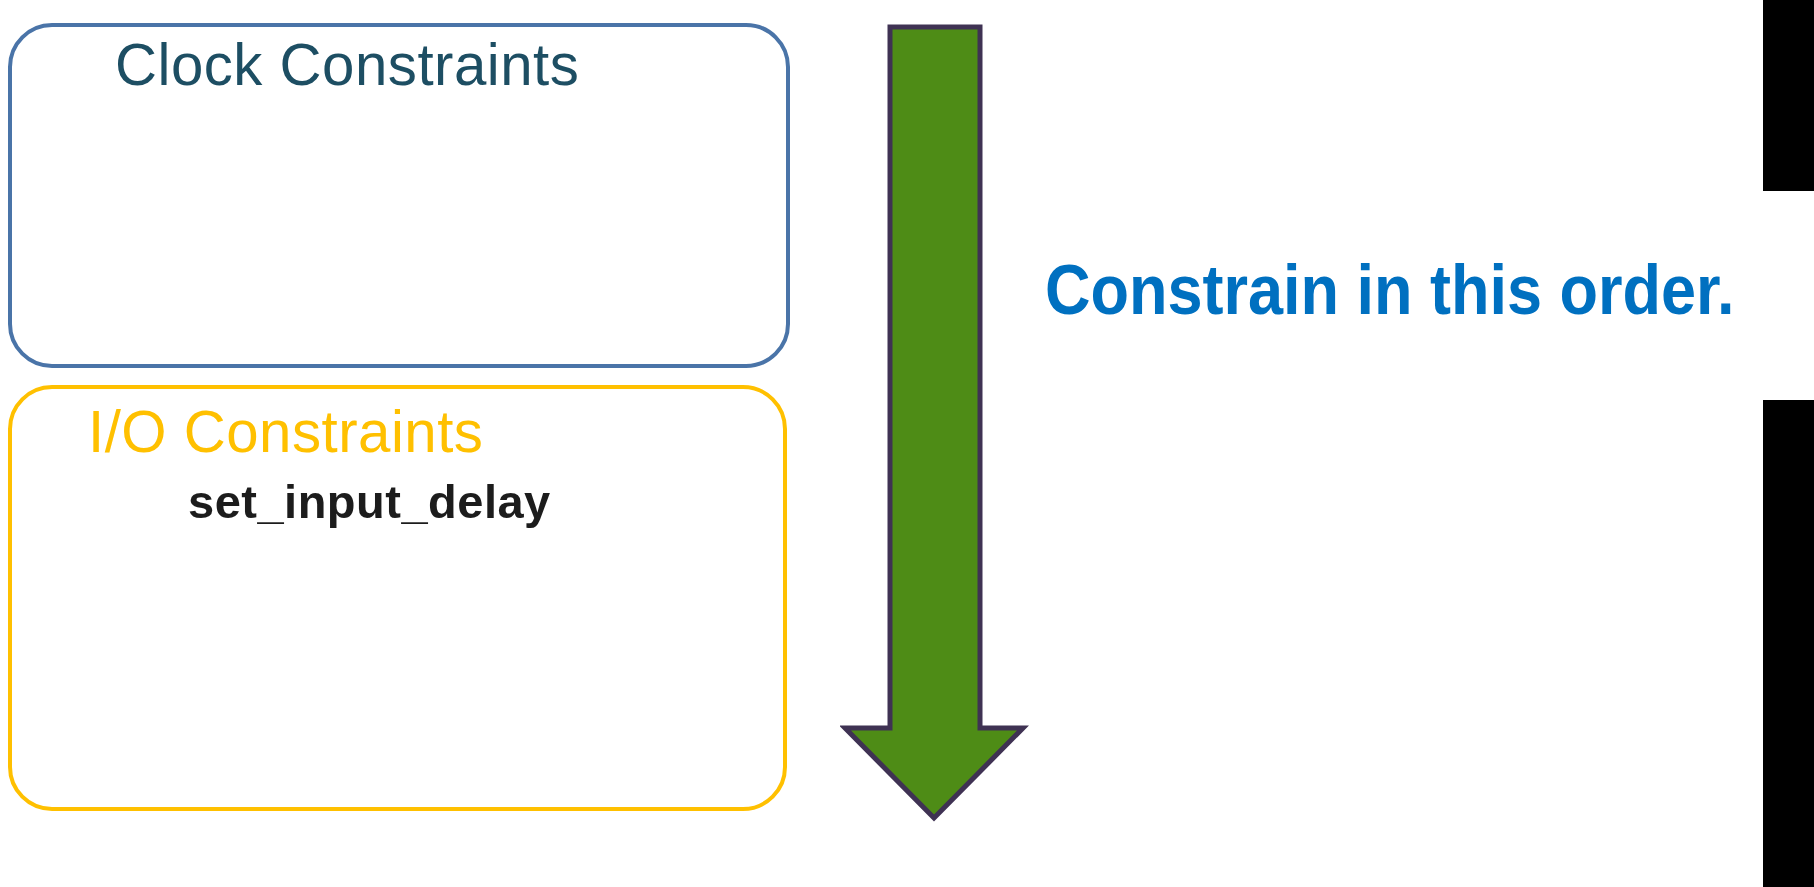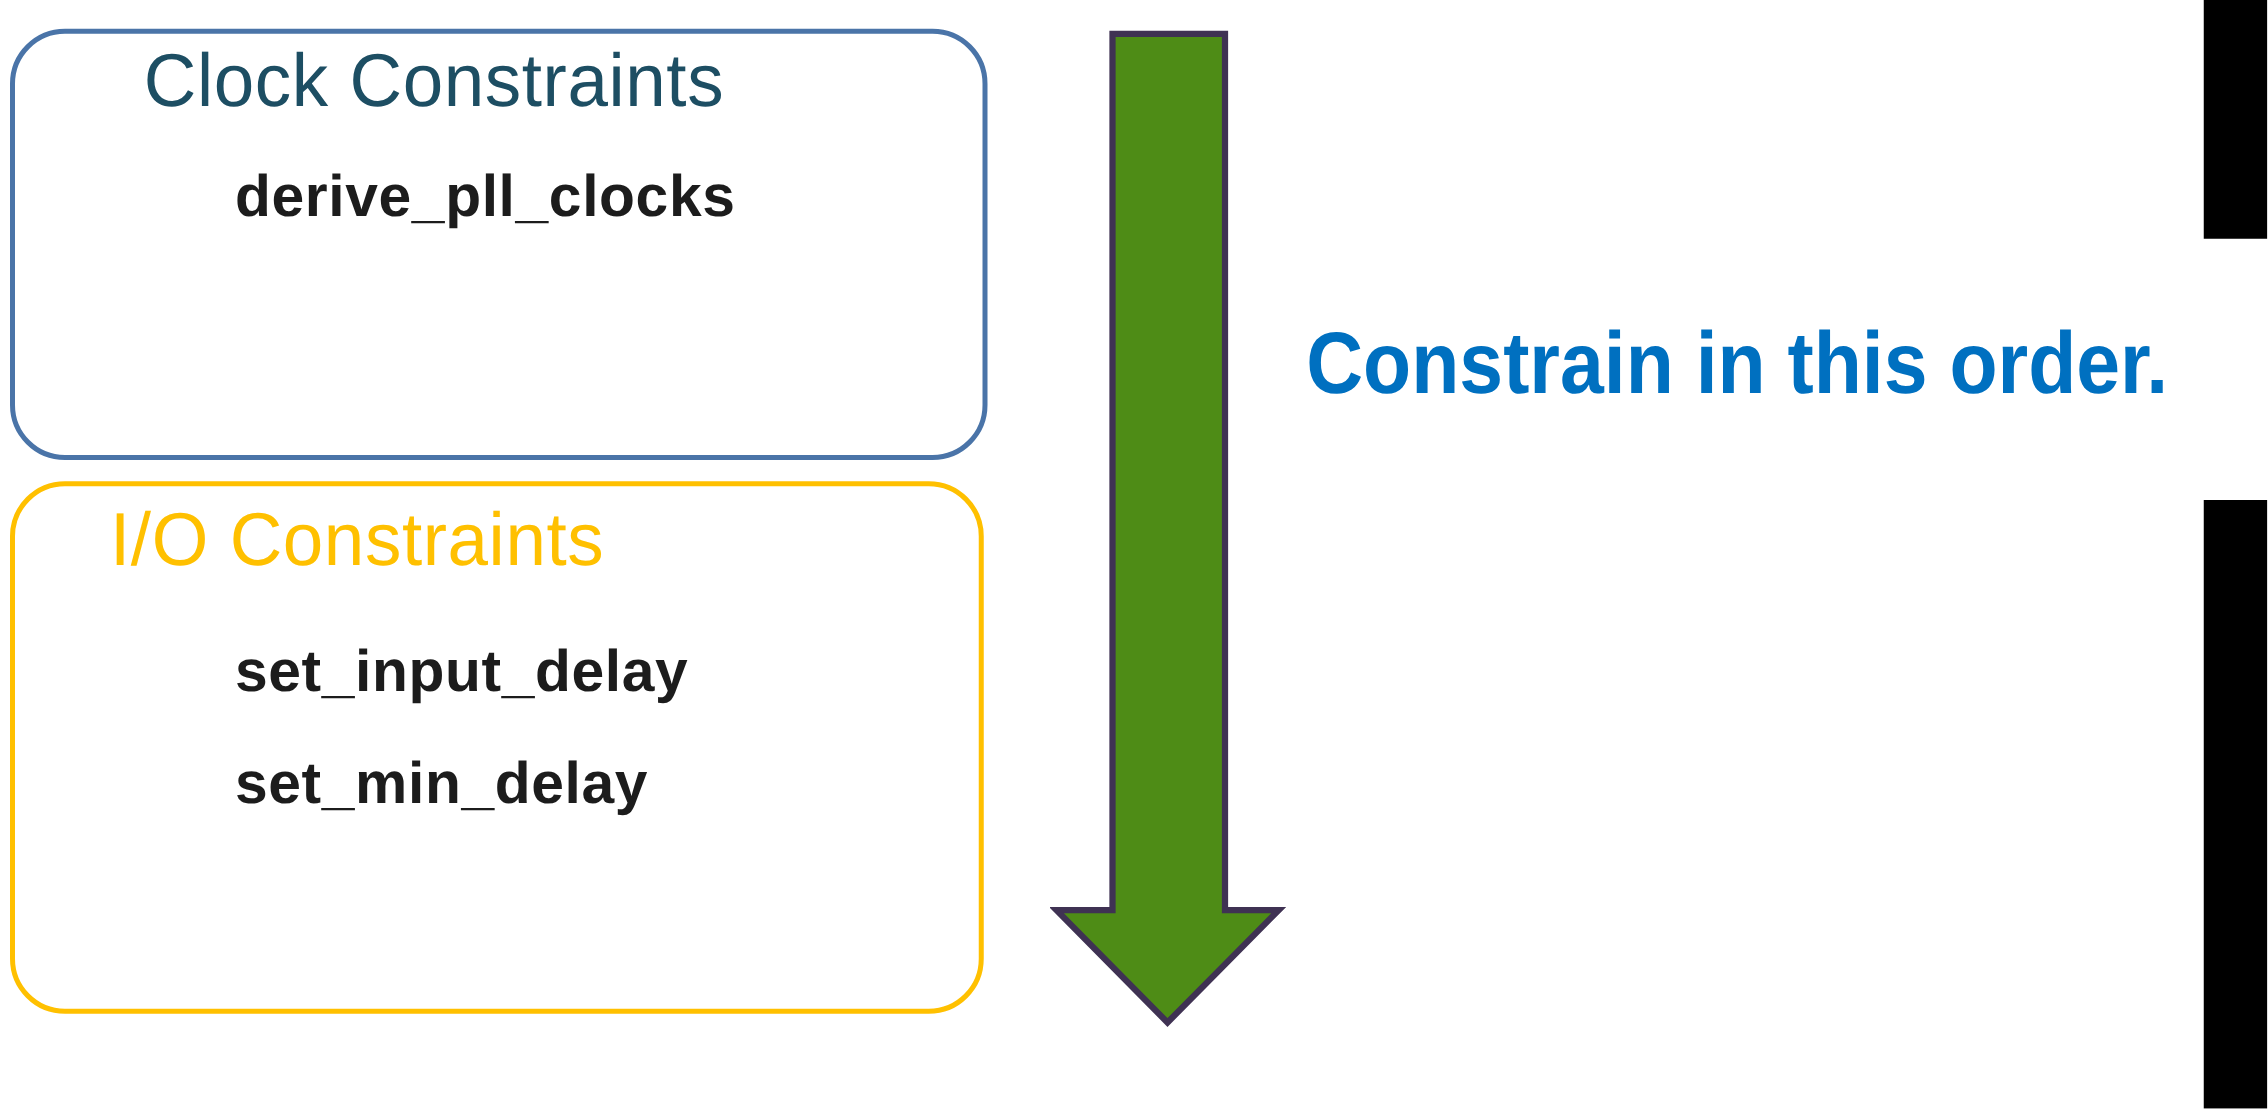--- a/index.html
+++ b/index.html
@@ -39,21 +39,21 @@
 
   .items {
     position: absolute;
     left: 188px;
     font-size: 47px;
     font-weight: 600;
     white-space: nowrap;
     letter-spacing: 0.5px;
   }
   .clock-items { top: 114px; line-height: 86px; }
-  .io-items    { top: 492px; line-height: 89px; }
+  .io-items    { top: 457px; line-height: 89px; }
 
   .caption {
     position: absolute;
     left: 1045px;
     top: 250px;
     font-size: 70px;
     font-weight: 700;
     white-space: nowrap;
     transform: scaleX(0.9);
     transform-origin: left top;
@@ -73,28 +73,26 @@
   .redaction-bottom { left: 1763px; top: 400px; height: 487px; }
 </style>
 </head>
 <body>
 
 <div class="canvas">
 
   <div class="box clock-box" style="border-color: rgb(74, 116, 168);"></div>
   <div class="box-title clock-title" style="color: rgb(29, 78, 99);">Clock Constraints</div>
   <div class="items clock-items" style="color: rgb(28, 28, 28);">
-    <div>derive_pll_clocks</div>
   </div>
 
   <div class="box io-box" style="border-color: rgb(255, 192, 0);"></div>
   <div class="box-title io-title" style="color: rgb(255, 192, 0);">I/O Constraints</div>
   <div class="items io-items" style="color: rgb(28, 28, 28);">
     <div>set_input_delay</div>
-    <div>set_min_delay</div>
   </div>
 
   <svg class="arrow-svg" viewBox="0 0 190 800">
     <polygon points="50,5 140,5 140,706 183,706 94,796 5,706 50,706" stroke-width="5" stroke-linejoin="miter" fill="#4e8c16" style="stroke: rgb(63, 50, 83);"></polygon>
   </svg>
 
   <div class="caption" style="color: rgb(0, 112, 192);">Constrain in this order.</div>
 
   <div class="redaction redaction-top" style="background-color: rgb(0, 0, 0);"></div>
   <div class="redaction redaction-bottom" style="background-color: rgb(0, 0, 0);"></div>

